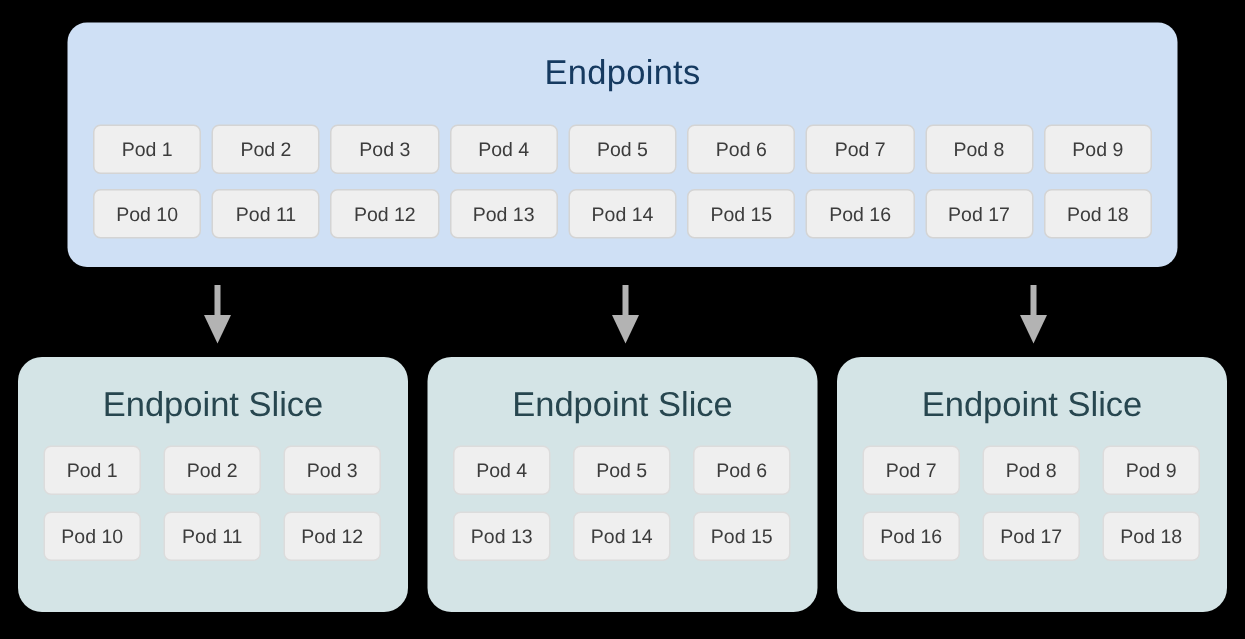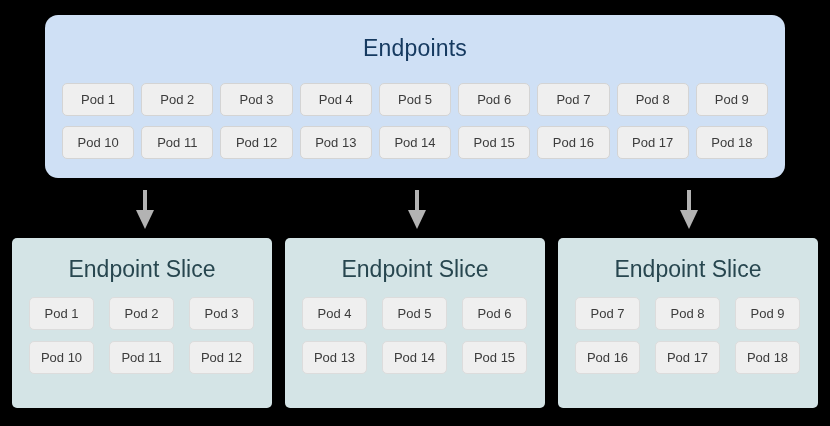--- a/index.html
+++ b/index.html
@@ -83,21 +83,21 @@
   }
   .arrow svg { display: block; }
 
   
   .slice-card {
     position: absolute;
     top: 238px;
     width: 260px;
     height: 170px;
     background: #d4e4e6;
-    border-radius: 5px;
+    border-radius: 16px;
     box-sizing: border-box;
   }
 
   .slice-title {
     position: absolute;
     top: 17px;
     left: 0;
     width: 100%;
     text-align: center;
     font-size: 23px;

